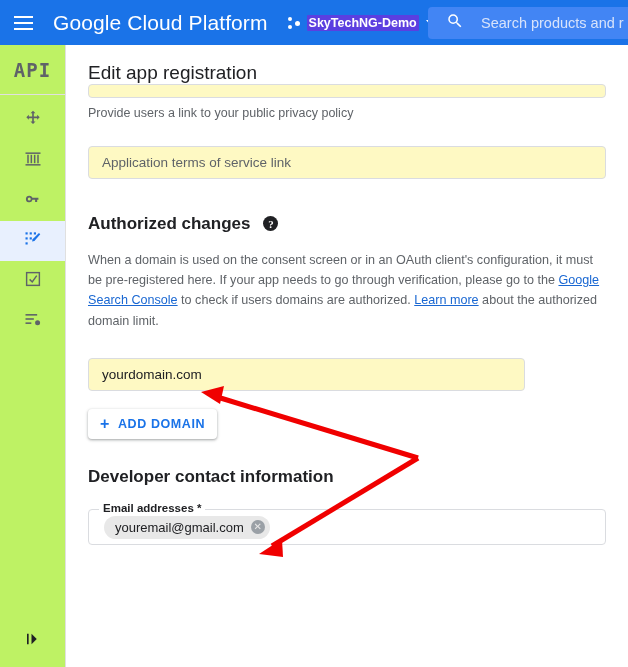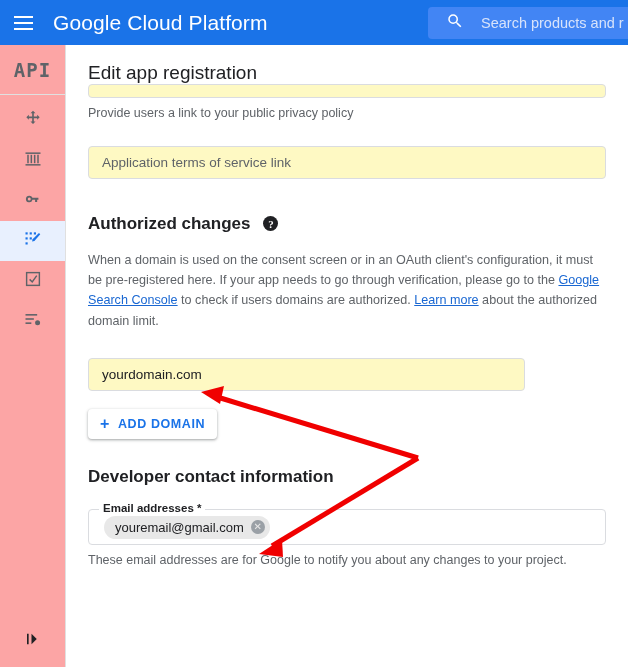--- a/index.html
+++ b/index.html
@@ -57,21 +57,21 @@
   }
   .searchbox .mag { margin-left: 18px; flex: 0 0 18px; }
   .search-ph {
     color: #d7e3fb; font-size: 14.5px; margin-left: 17px;
     white-space: nowrap; overflow: hidden;
   }
 
   
   .rail {
     position: absolute; top: 45px; left: 0;
-    width: 66px; height: 622px; background: #fca5a5;
+    width: 66px; height: 622px; background: #bef264;
     border-right: 1px solid #e0e0e0;
   }
   .rail-logo {
     height: 50px; display: flex; align-items: center; justify-content: center;
     border-bottom: 1px solid #e0e0e0;
     font-family: "DejaVu Sans Mono", monospace;
     font-size: 19px; font-weight: bold; color: #5f6368; letter-spacing: 1px;
   }
   .rail-items { padding-top: 6px; }
   .rail-item {
@@ -177,20 +177,29 @@
 <div id="app">
 
   <div class="topbar">
     <div class="hamburger">
       <span></span>
         <span></span>
         <span></span>
     </div>
     <div class="brand">Google Cloud Platform</div>
 
+    <div class="project-chip">
+      <span class="proj-dots">
+        <i class="d1"></i>
+          <i class="d2"></i>
+          <i class="d3"></i>
+      </span>
+      <span class="proj-name">SkyTechNG-Demo</span>
+      <span class="caret-down"></span>
+    </div>
 
     <div class="searchbox">
       <span class="mag">
         <svg width="18" height="18" viewBox="0 0 24 24" fill="#fff">
           <path d="M15.5 14h-.79l-.28-.27A6.47 6.47 0 0 0 16 9.5 6.5 6.5 0 1 0 9.5 16c1.61 0 3.09-.59 4.23-1.57l.27.28v.79l5 4.99L20.49 19l-4.99-5zm-6 0C7.01 14 5 11.99 5 9.5S7.01 5 9.5 5 14 7.01 14 9.5 11.99 14 9.5 14z"></path>
         </svg>
       </span>
       <span class="search-ph">Search products and r</span>
     </div>
   </div>
@@ -309,21 +318,20 @@
         <span>Developer contact information</span>
       </div>
 
       <div class="chip-field">
         <span class="chip-label">Email addresses *</span>
         <span class="chip">
           <span>youremail@gmail.com</span>
           <span class="chip-x">✕</span>
         </span>
       </div>
-      <div class="helper">These email addresses are for Google to notify you about any changes to your project.</div>
 
       
     </div>
   </div>
 
   <svg class="annot" width="628" height="667">
     <g stroke="#f00000" stroke-width="5" fill="#f00000">
       <g>
         <line x1="418" y1="458" x2="214" y2="396"></line>
         <polygon points="201,392 224,386 220,404" stroke="none"></polygon>

